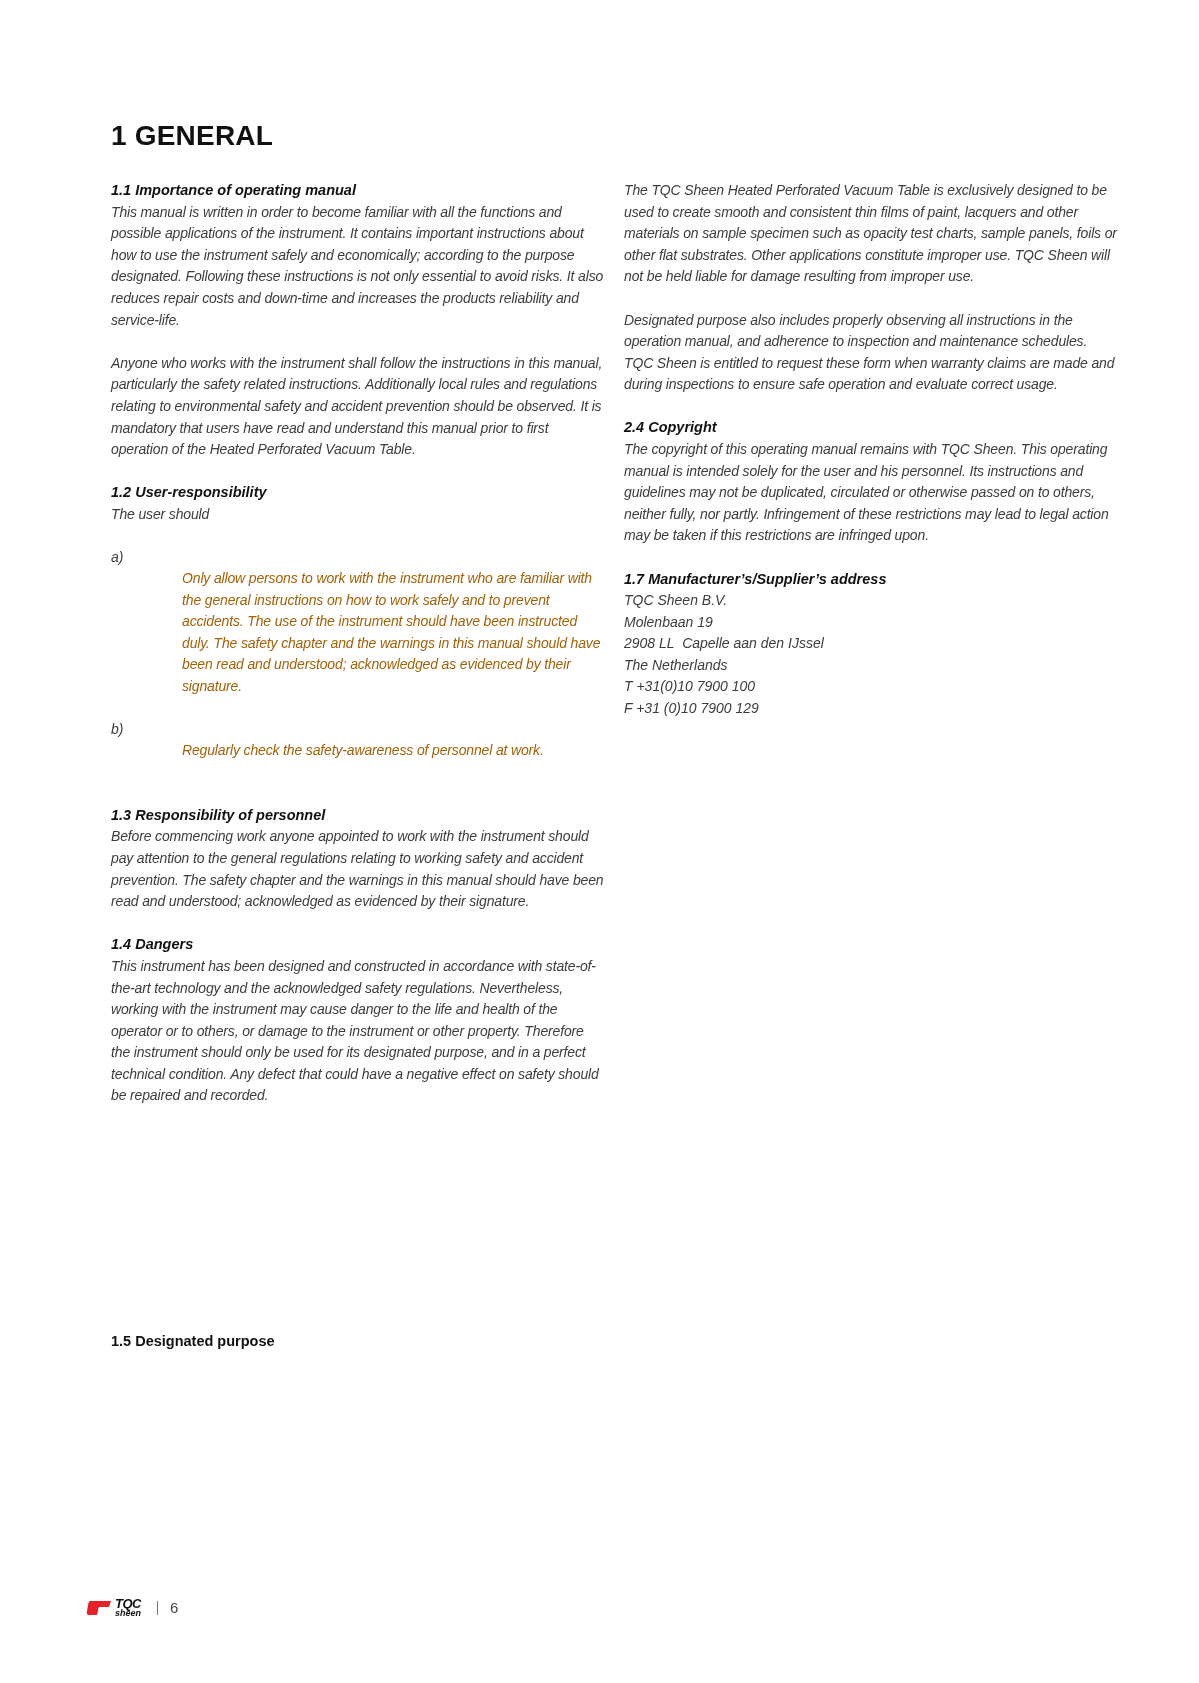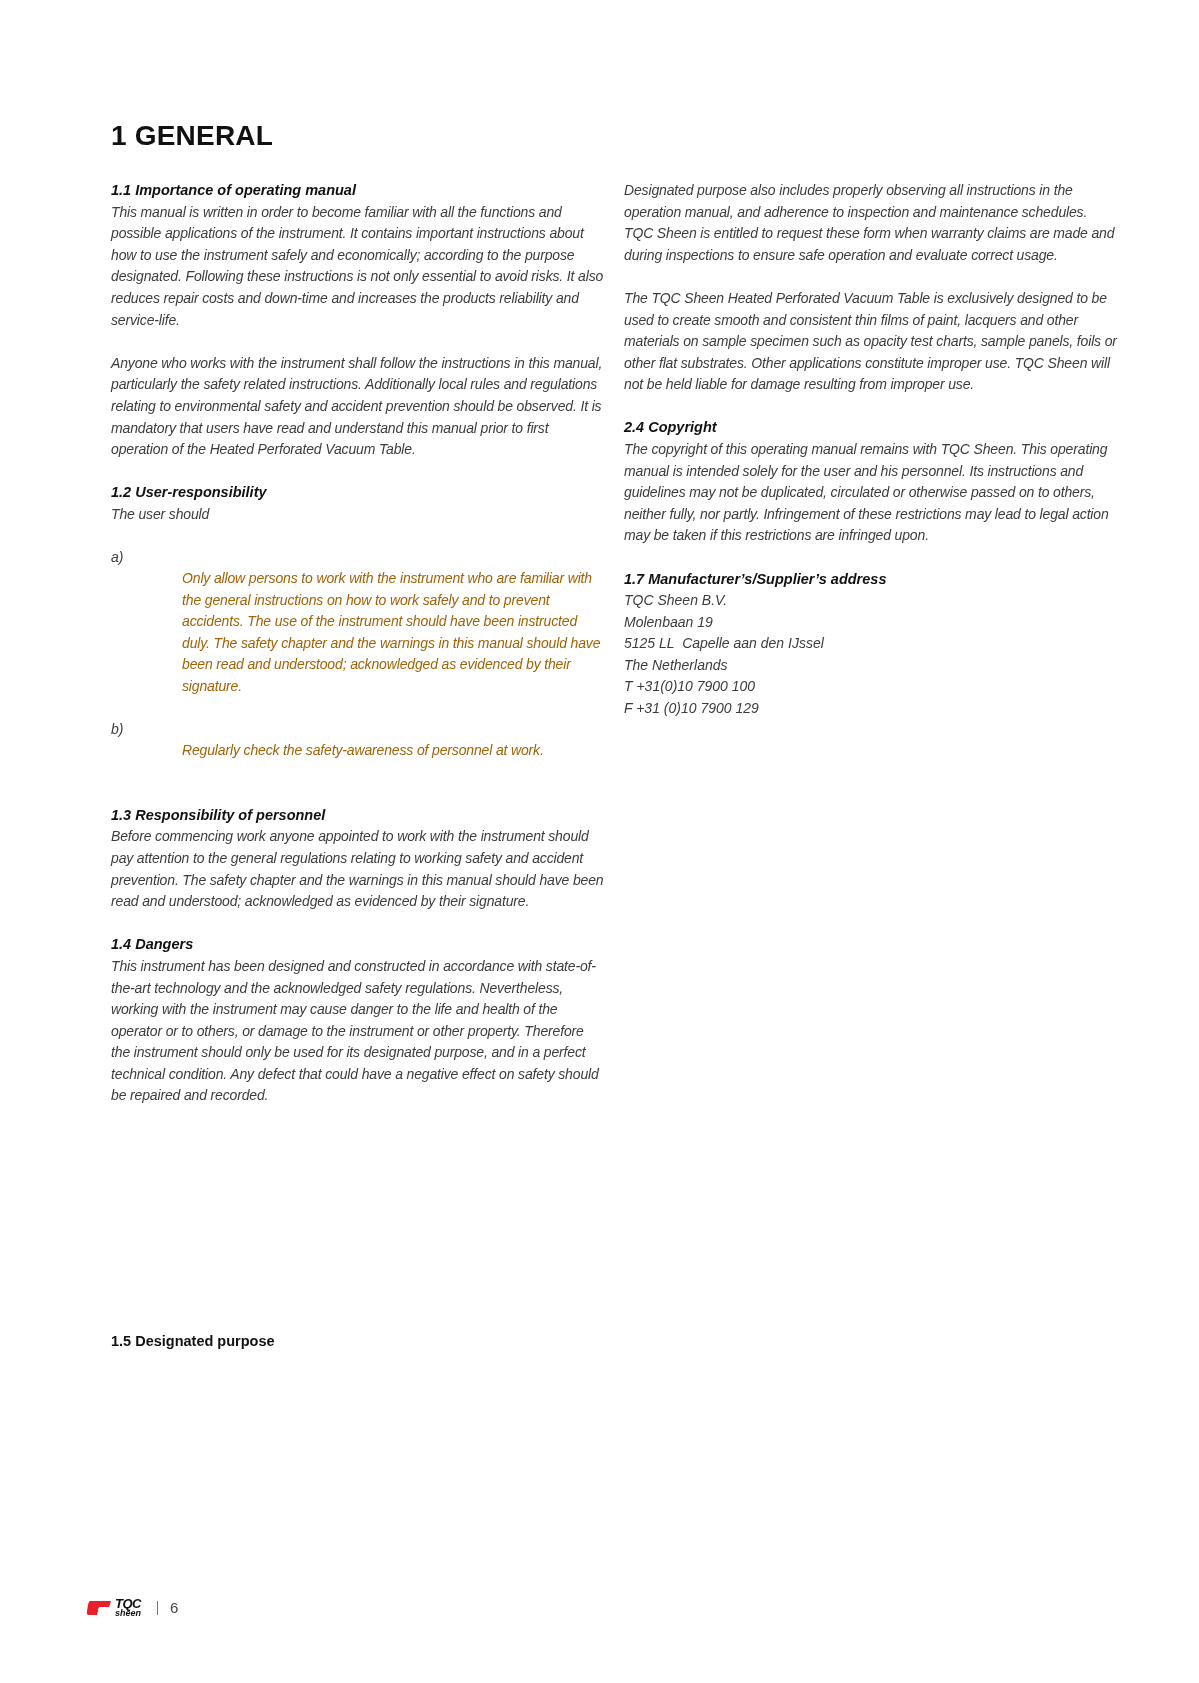--- a/index.html
+++ b/index.html
@@ -72,34 +72,34 @@
   <div class="section">
     <h2 class="h2">1.4 Dangers</h2>
     <p class="p">This instrument has been designed and constructed in accordance with state-of-the-art technology and the acknowledged safety regulations. Nevertheless, working with the instrument may cause danger to the life and health of the operator or to others, or damage to the instrument or other property. Therefore the instrument should only be used for its designated purpose, and in a perfect technical condition. Any defect that could have a negative effect on safety should be repaired and recorded.</p>
   </div>
 </div>
 
 <h2 class="h2 orphan-heading">1.5 Designated purpose</h2>
 
 <div class="col col-right">
   <div class="section">
+    <p class="p">The TQC Sheen Heated Perforated Vacuum Table is exclusively designed to be used to create smooth and consistent thin films of paint, lacquers and other materials on sample specimen such as opacity test charts, sample panels, foils or other flat substrates. Other applications constitute improper use. TQC Sheen will not be held liable for damage resulting from improper use.</p>
     <p class="p">Designated purpose also includes properly observing all instructions in the operation manual, and adherence to inspection and maintenance schedules. TQC Sheen is entitled to request these form when warranty claims are made and during inspections to ensure safe operation and evaluate correct usage.</p>
-    <p class="p">The TQC Sheen Heated Perforated Vacuum Table is exclusively designed to be used to create smooth and consistent thin films of paint, lacquers and other materials on sample specimen such as opacity test charts, sample panels, foils or other flat substrates. Other applications constitute improper use. TQC Sheen will not be held liable for damage resulting from improper use.</p>
   </div>
 
   <div class="section">
     <h2 class="h2">2.4 Copyright</h2>
     <p class="p">The copyright of this operating manual remains with TQC Sheen. This operating manual is intended solely for the user and his personnel. Its instructions and guidelines may not be duplicated, circulated or otherwise passed on to others, neither fully, nor partly. Infringement of these restrictions may lead to legal action may be taken if this restrictions are infringed upon.</p>
   </div>
 
   <div class="section">
     <h2 class="h2">1.7 Manufacturer’s/Supplier’s address</h2>
     <p class="address-line">TQC Sheen B.V.</p>
     <p class="address-line">Molenbaan 19</p>
-    <p class="address-line" style="white-space:pre">5125 LL  Capelle aan den IJssel</p>
+    <p class="address-line" style="white-space:pre">2908 LL  Capelle aan den IJssel</p>
     <p class="address-line">The Netherlands</p>
     <p class="address-line">T +31(0)10 7900 100</p>
     <p class="address-line">F +31 (0)10 7900 129</p>
   </div>
 </div>
 
 <div class="footer">
   <div class="logo">
     <span class="logo-mark">
       <svg width="26" height="16" viewBox="0 0 26 16">

